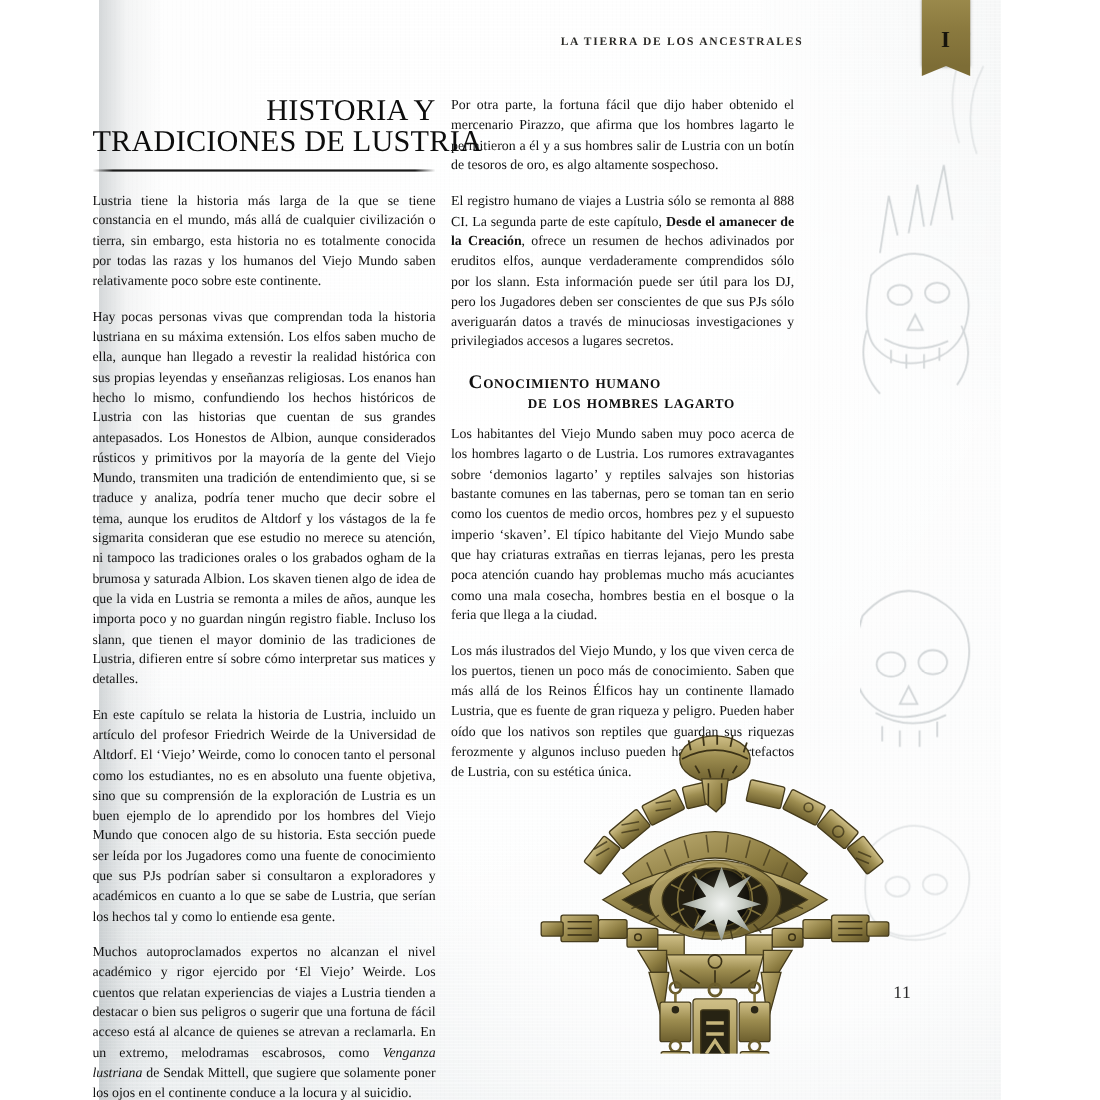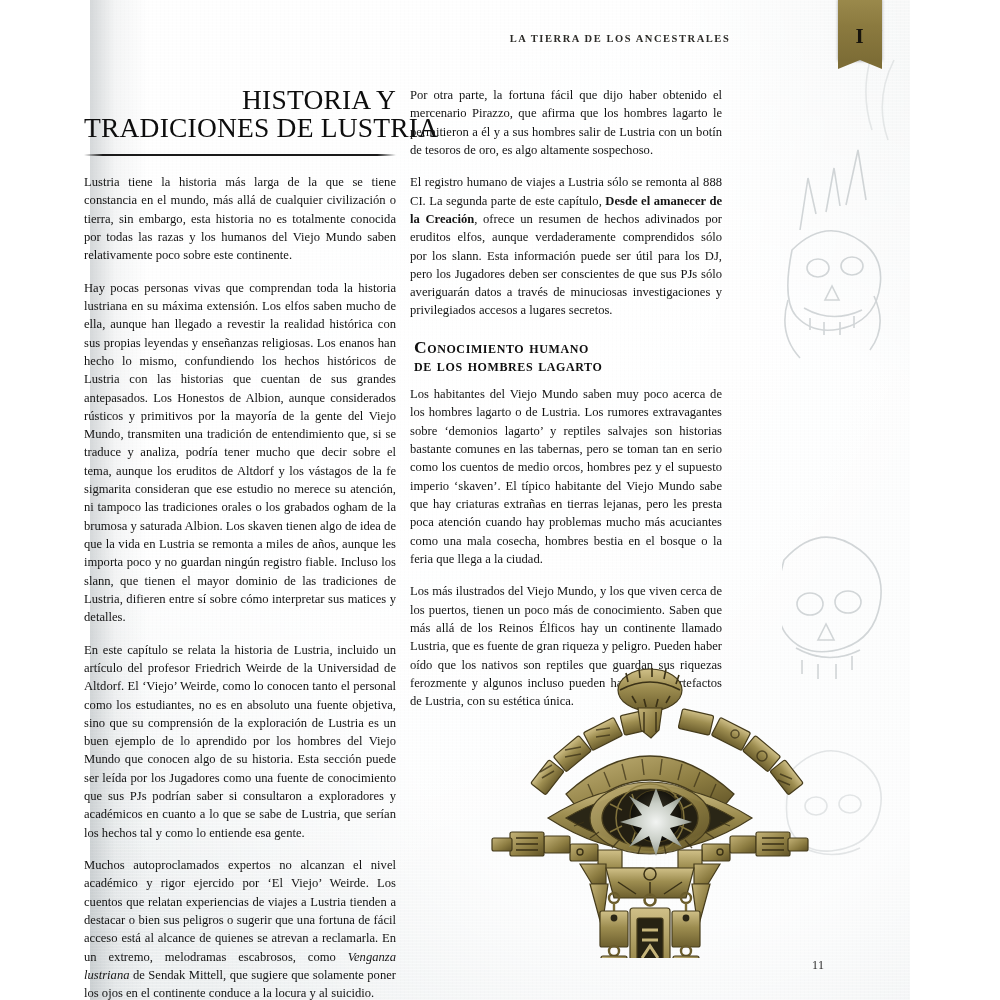--- a/index.html
+++ b/index.html
@@ -56,30 +56,30 @@
   .title .l2{display:block;white-space:nowrap;}
   .rule{height:2px;margin:12px 0 17px 0;
     background:linear-gradient(90deg,rgba(20,20,20,0) 0%,#1b1b1b 6%,#1b1b1b 94%,rgba(20,20,20,0) 100%);}
 
   p.body{margin:0 0 14px 0;font-size:12.6px;line-height:1.455;text-align:justify;
          text-justify:inter-word;hyphens:auto;}
   p.body:last-child{margin-bottom:0;}
   .b{font-weight:700;}
   .it{font-style:italic;}
 
-  .subhead{font-size:17.5px;line-height:1.04;color:#0f0f0f;margin:18px 0 11px 4px;
+  .subhead{font-size:17.5px;line-height:1.04;color:#0f0f0f;margin:18px 0 11px 16px;
     font-variant:small-caps;letter-spacing:.6px;font-family:Liberation Serif, serif;}
-  .subhead .l2{display:block;}
+  .subhead .l2{display:block;text-align:center;}
 
   
   .illus{position:absolute;left:470px;top:668px;width:360px;height:290px;}
   .illus svg{width:100%;height:100%;}
 
   
-  .folio{position:absolute;left:812px;top:958px;font-size:12px;color:#2a2a2a;
+  .folio{position:absolute;left:812px;top:894px;font-size:16px;color:#2a2a2a;
     letter-spacing:.5px;}
 </style>
 </head>
 <body>
 
 <div id="page">
 
   <div class="sheet">
     <div class="sheet-tex"></div>
     <div class="sheet-noise"></div>

